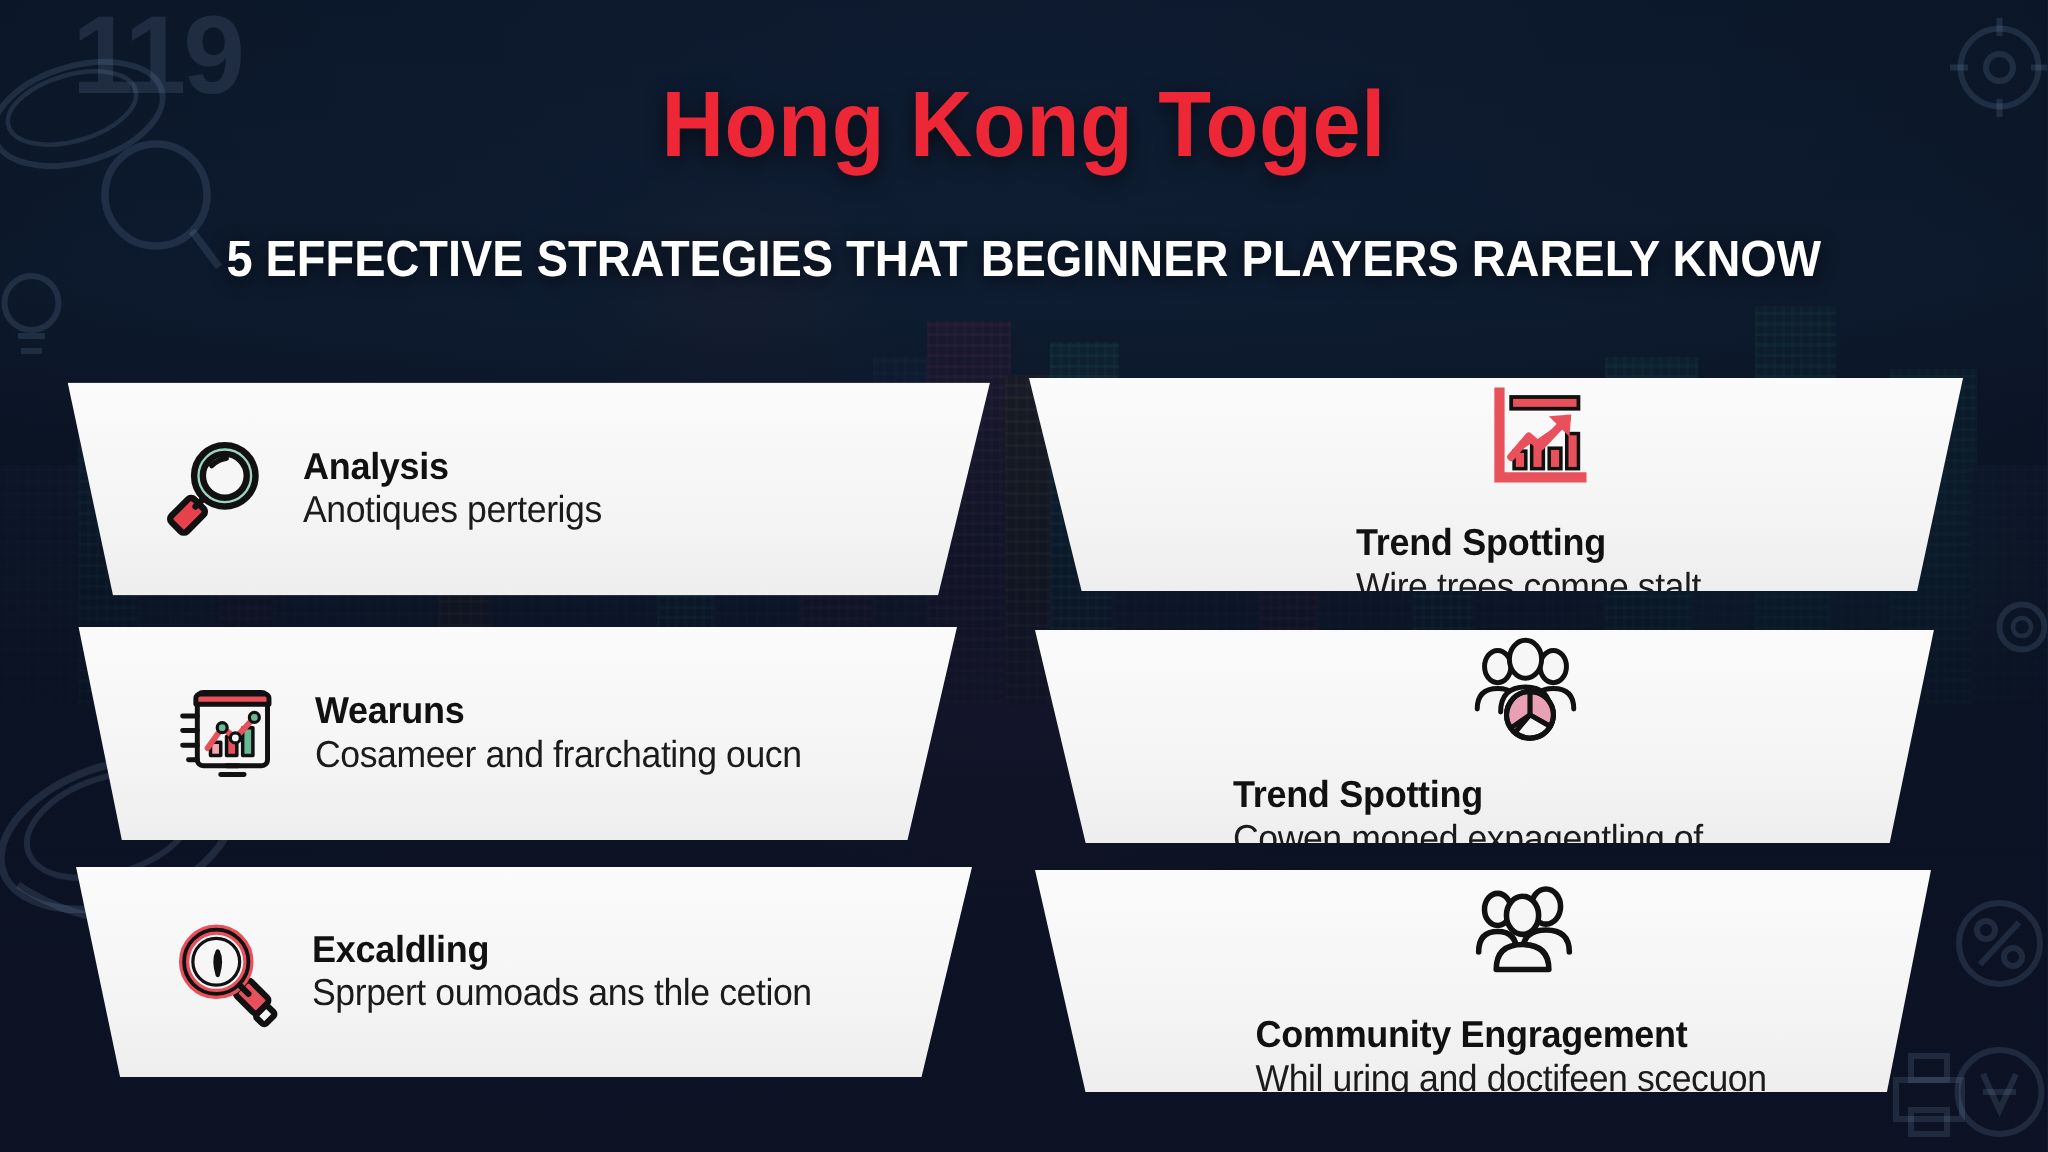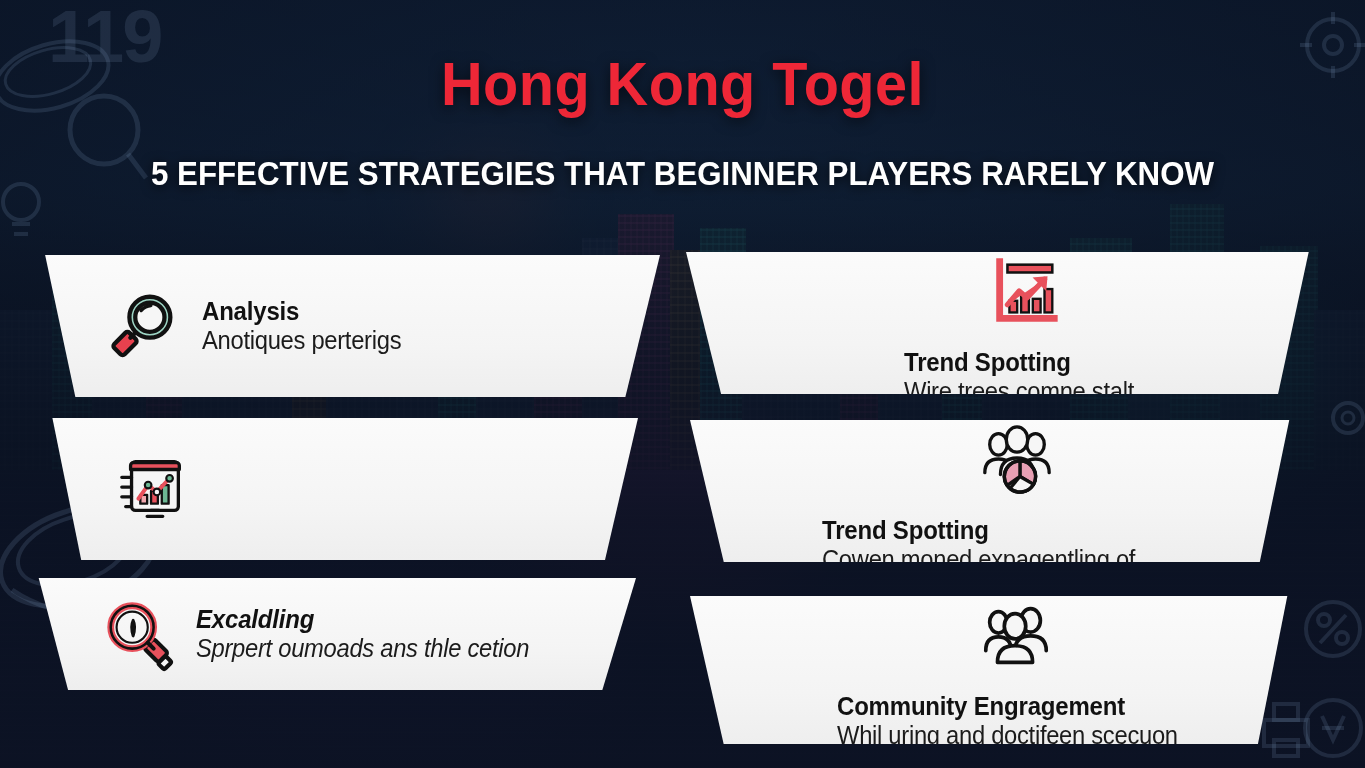--- a/index.html
+++ b/index.html
@@ -430,20 +430,24 @@
 
             <path d="M25 50 L35 36 L44 43 L57 29" stroke="#e8515c" stroke-width="4"></path>
             <circle cx="35" cy="36" r="3.4" fill="#6cb894" stroke="#111" stroke-width="2.2"></circle>
             <circle cx="44" cy="43" r="3.4" fill="#f6f6f6" stroke="#111" stroke-width="2.2"></circle>
             <circle cx="57" cy="29" r="3.4" fill="#6cb894" stroke="#111" stroke-width="2.2"></circle>
 
             <path d="M38 62 h8 M34 68 h16"></path>
           </g>
         </svg>
       </span>
+      <span class="card-text">
+        <span class="card-title" style="display:block">Wearuns</span>
+        <span class="card-desc" style="display:block; max-width:380px">Cosameer and frarchating oucn</span>
+      </span>
     </div>
   </div>
 
   <div class="card right" style="left:690px; top:420px; width:614px; height:142px;">
     <div class="card-inner">
       <span class="icon-wrap">
         <svg viewBox="0 0 80 80">
           <g stroke="#111" stroke-width="3.4" stroke-linecap="round" stroke-linejoin="round" fill="#f6f6f6">
 
             <ellipse cx="21" cy="25" rx="9" ry="11"></ellipse>
@@ -463,21 +467,21 @@
           </g>
         </svg>
       </span>
       <span class="card-text">
         <span class="card-title" style="display:block">Trend Spotting</span>
         <span class="card-desc" style="display:block; max-width:390px">Cowen moned expagentling of srechpare</span>
       </span>
     </div>
   </div>
 
-  <div class="card left" style="left:24px; top:578px; width:612px; height:112px;font-style:italic;">
+  <div class="card left" style="left:36px; top:578px; width:612px; height:140px;">
     <div class="card-inner">
       <span class="icon-wrap">
         <svg viewBox="0 0 80 80">
           <g stroke="#111" stroke-width="4.2" stroke-linecap="round" stroke-linejoin="round">
             <rect x="47" y="50" width="21" height="14" rx="3" fill="#e8515c" transform="rotate(45 57.5 57)"></rect>
             <rect x="62" y="64" width="9" height="11" rx="2" fill="#f6f6f6" transform="rotate(45 66.5 69.5)"></rect>
             <circle cx="33" cy="33" r="22" fill="none" stroke="#e8515c" stroke-width="7"></circle>
             <circle cx="33" cy="33" r="22" fill="none" stroke="#111" stroke-width="2.6"></circle>
             <circle cx="33" cy="33" r="16" fill="none" stroke="#111" stroke-width="2.2"></circle>
             <path d="M34 42 q-3 -10 0 -16 q3 6 0 16 z" fill="#f6f6f6" stroke="#111" stroke-width="3"></path>
@@ -485,21 +489,21 @@
           </g>
         </svg>
       </span>
       <span class="card-text">
         <span class="card-title" style="display:block">Excaldling</span>
         <span class="card-desc" style="display:block; max-width:370px">Sprpert oumoads ans thle cetion</span>
       </span>
     </div>
   </div>
 
-  <div class="card right" style="left:690px; top:596px; width:612px; height:148px;">
+  <div class="card right" style="left:690px; top:580px; width:612px; height:148px;">
     <div class="card-inner">
       <span class="icon-wrap">
         <svg viewBox="0 0 80 80">
           <g stroke="#111" stroke-width="3.8" stroke-linecap="round" stroke-linejoin="round" fill="#f6f6f6">
 
             <ellipse cx="55" cy="25" rx="10" ry="12"></ellipse>
             <path d="M39 56 q0 -15 16 -15 q16 0 16 15"></path>
 
             <ellipse cx="22" cy="27" rx="9" ry="11"></ellipse>
             <path d="M9 56 q0 -14 13 -14 q13 0 13 14"></path>

